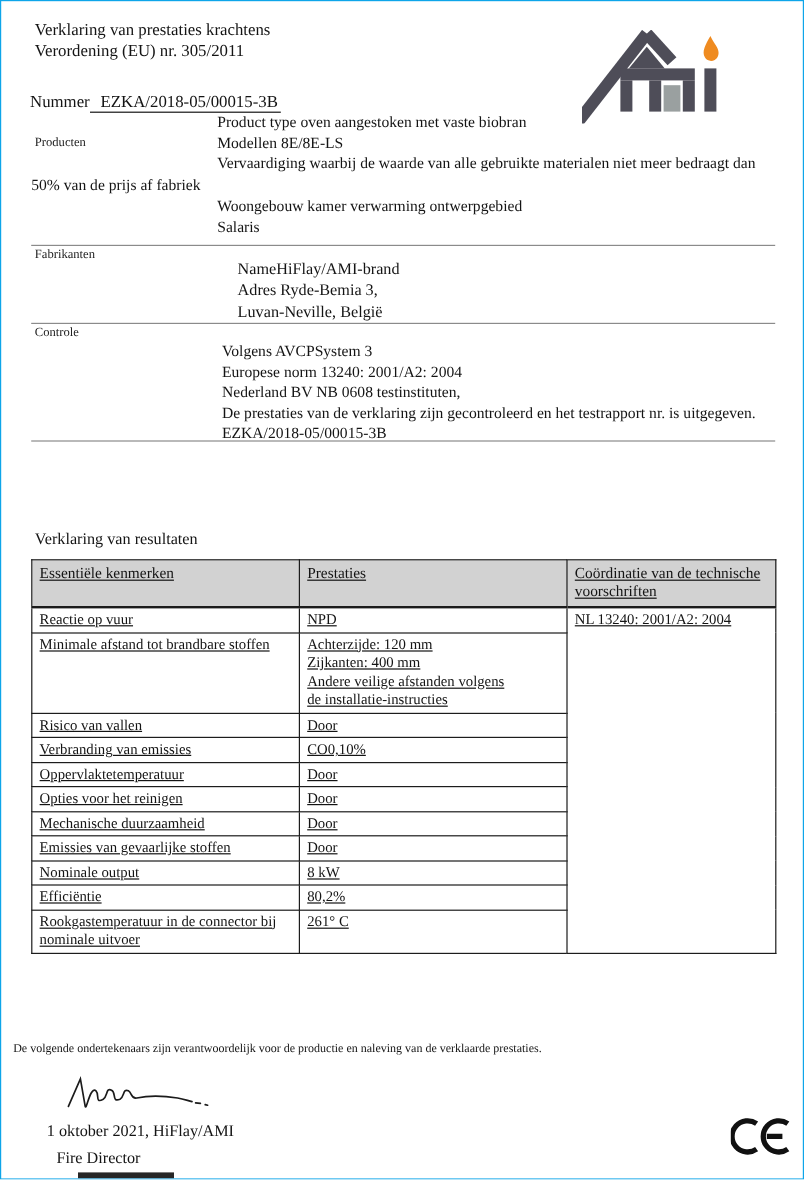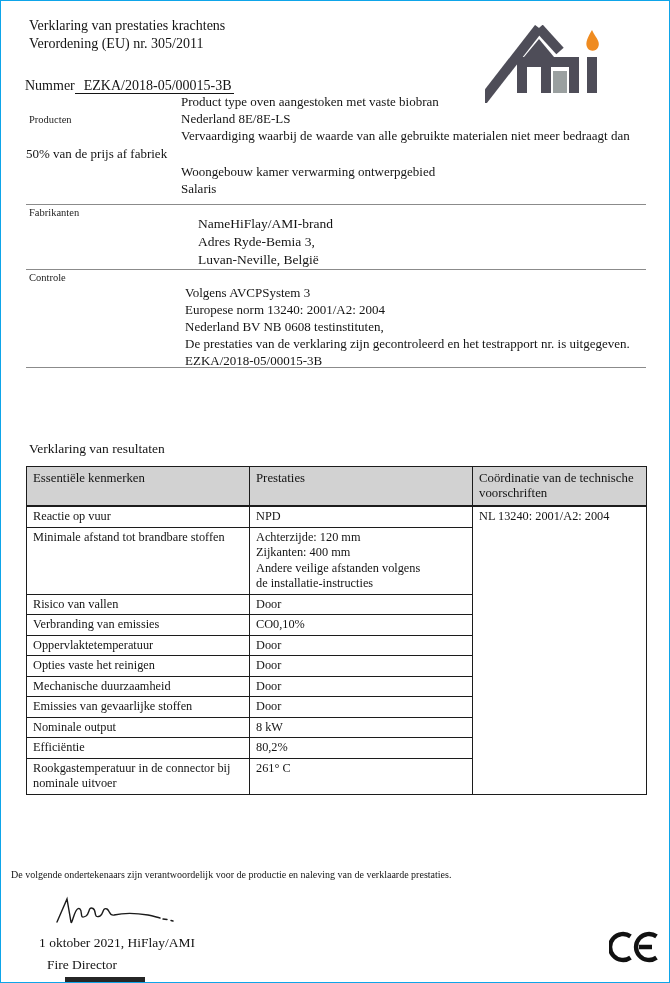--- a/index.html
+++ b/index.html
@@ -17,21 +17,21 @@
   .num-underline { border-bottom:1px solid #141414; padding-left:9px; padding-right:2px; }
   .rule { position:absolute; left:25px; width:620px; height:1px; background:#8b8b8b; }
 
   table.results {
     position:absolute; left:25px; top:465px;
     border-collapse:collapse; table-layout:fixed; width:620px;
     font-size:12.3px;
   }
   table.results th, table.results td {
     border:1px solid #1c1c1c; text-align:left; vertical-align:top;
-    padding:2px 6px; line-height:15.5px; font-weight:normal;
+    padding:2px 6px; line-height:15.5px; font-weight:normal;text-decoration:underline;
   }
   table.results th {
     background:#d2d2d2; padding:4px 6px; line-height:15px; font-size:12.8px;
     border-bottom:2px solid #1c1c1c;
   }
   td.pre { white-space:pre-line;margin-left:40px; }
   td.nowrap { white-space:nowrap; overflow:hidden; }
   td.ref-cell { vertical-align:middle; padding-bottom:80px; white-space:nowrap; }
 
   .footer-statement { font-size:10px; }
@@ -59,21 +59,21 @@
       <rect x="56" y="42" width="10" height="26" fill="#4e4d58"></rect>
       <rect x="84" y="42" width="10" height="26" fill="#4e4d58"></rect>
       <rect x="68" y="46" width="14" height="22" fill="#9aa0a0"></rect>
       <rect x="102" y="32" width="10" height="36" fill="#4e4d58"></rect>
       <path d="M107,5 C103,12 99.5,18 102.5,23 C104.5,26.5 110.5,27 113,22.5 C115.5,18 112,13.5 110,10.5 C109,9 108,7 107,5 Z" fill="#ef8b20"></path>
     </svg>
   </div>
 
   <div class="abs small-label" style="left:28px; top:81px;margin-top:32px;">Producten</div>
   <div class="abs body13" style="left:180px; top:93px;">Product type oven aangestoken met vaste biobran</div>
-  <div class="abs body13" style="left:180px; top:110px;">Nederland 8E/8E-LS</div>
+  <div class="abs body13" style="left:180px; top:110px;">Modellen 8E/8E-LS</div>
   <div class="abs body13" style="left:180px; top:127px;">Vervaardiging waarbij de waarde van alle gebruikte materialen niet meer bedraagt dan</div>
   <div class="abs body13" style="left:25px;  top:145px;">50% van de prijs af fabriek</div>
   <div class="abs body13" style="left:180px; top:163px;">Woongebouw kamer verwarming ontwerpgebied</div>
   <div class="abs body13" style="left:180px; top:180px;">Salaris</div>
 
   <div class="rule" style="top:203px;"></div>
 
   <div class="abs small-label" style="left:28px; top:206px;">Fabrikanten</div>
   <div class="abs body135" style="left:197px; top:215px;">NameHiFlay/AMI-brand</div>
   <div class="abs body135" style="left:197px; top:233px;">Adres Ryde-Bemia 3,</div>
@@ -124,21 +124,21 @@
       </tr>
       <tr>
         <td class="nowrap">Verbranding van emissies</td>
         <td class="pre">CO0,10%</td>
       </tr>
       <tr>
         <td class="nowrap">Oppervlaktetemperatuur</td>
         <td class="pre">Door</td>
       </tr>
       <tr>
-        <td class="nowrap">Opties vaste het reinigen</td>
+        <td class="nowrap">Opties voor het reinigen</td>
         <td class="pre">Door</td>
       </tr>
       <tr>
         <td class="nowrap">Mechanische duurzaamheid</td>
         <td class="pre">Door</td>
       </tr>
       <tr>
         <td class="nowrap">Emissies van gevaarlijke stoffen</td>
         <td class="pre">Door</td>
       </tr>

